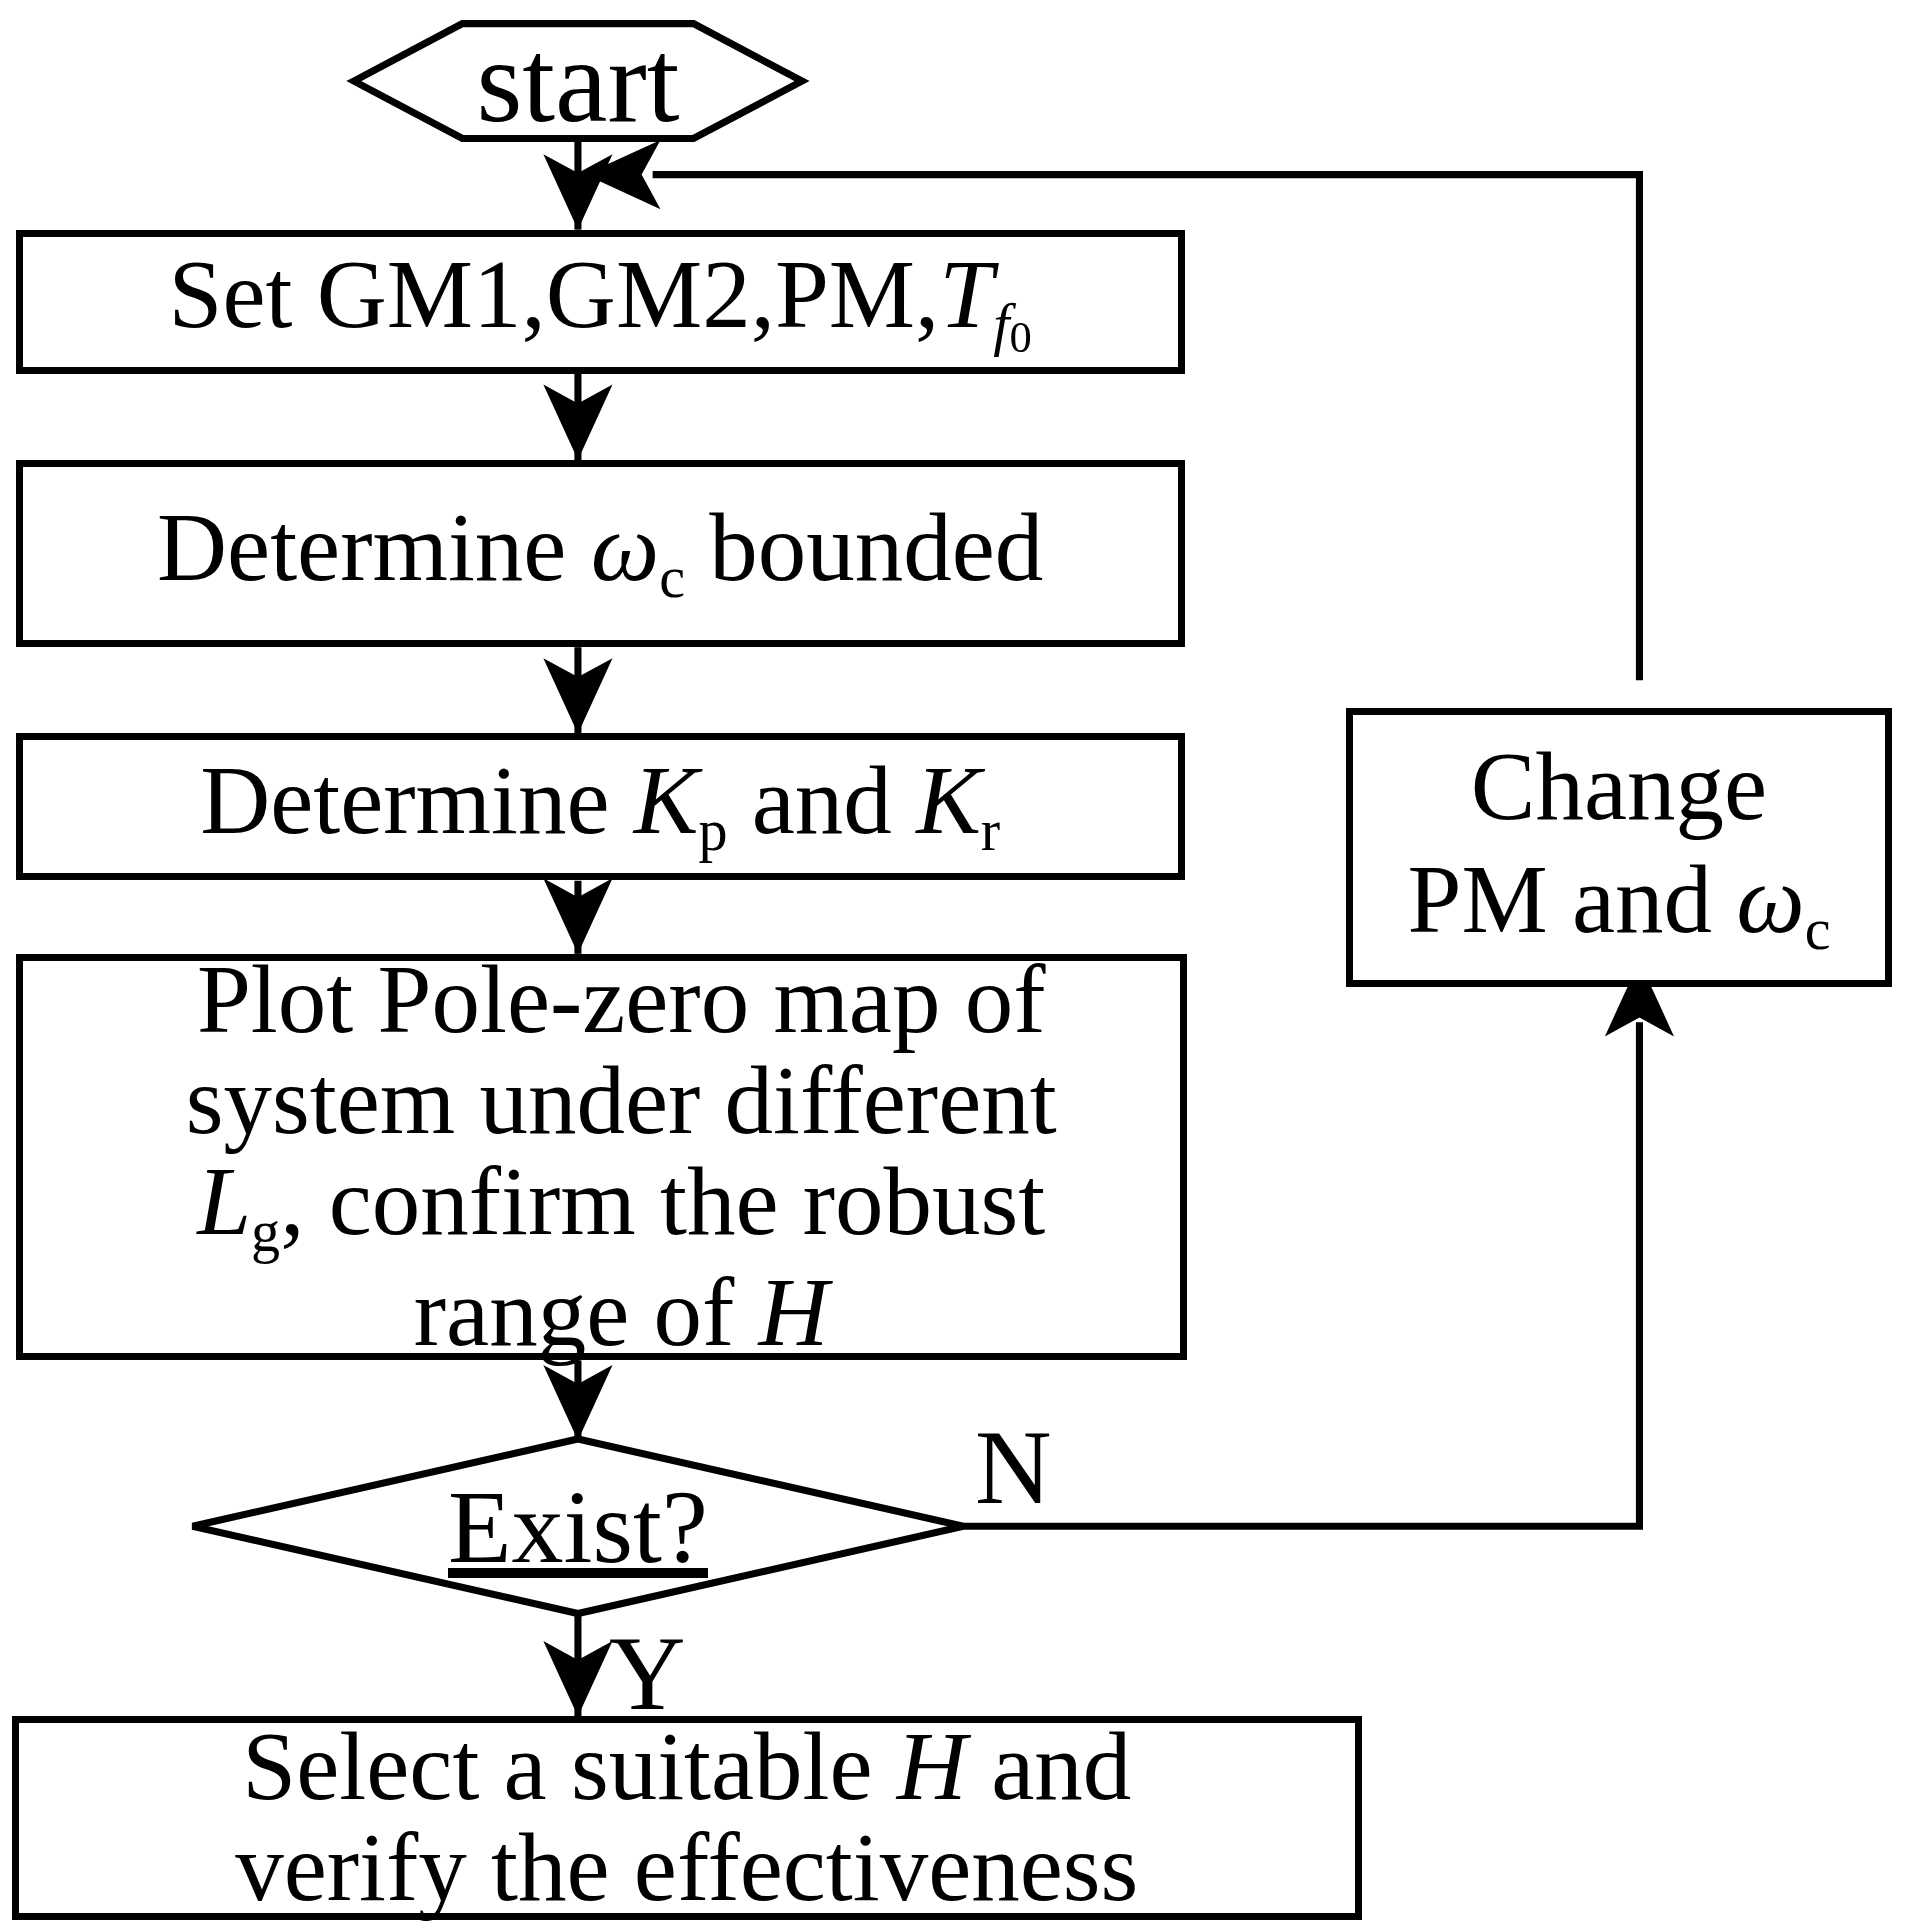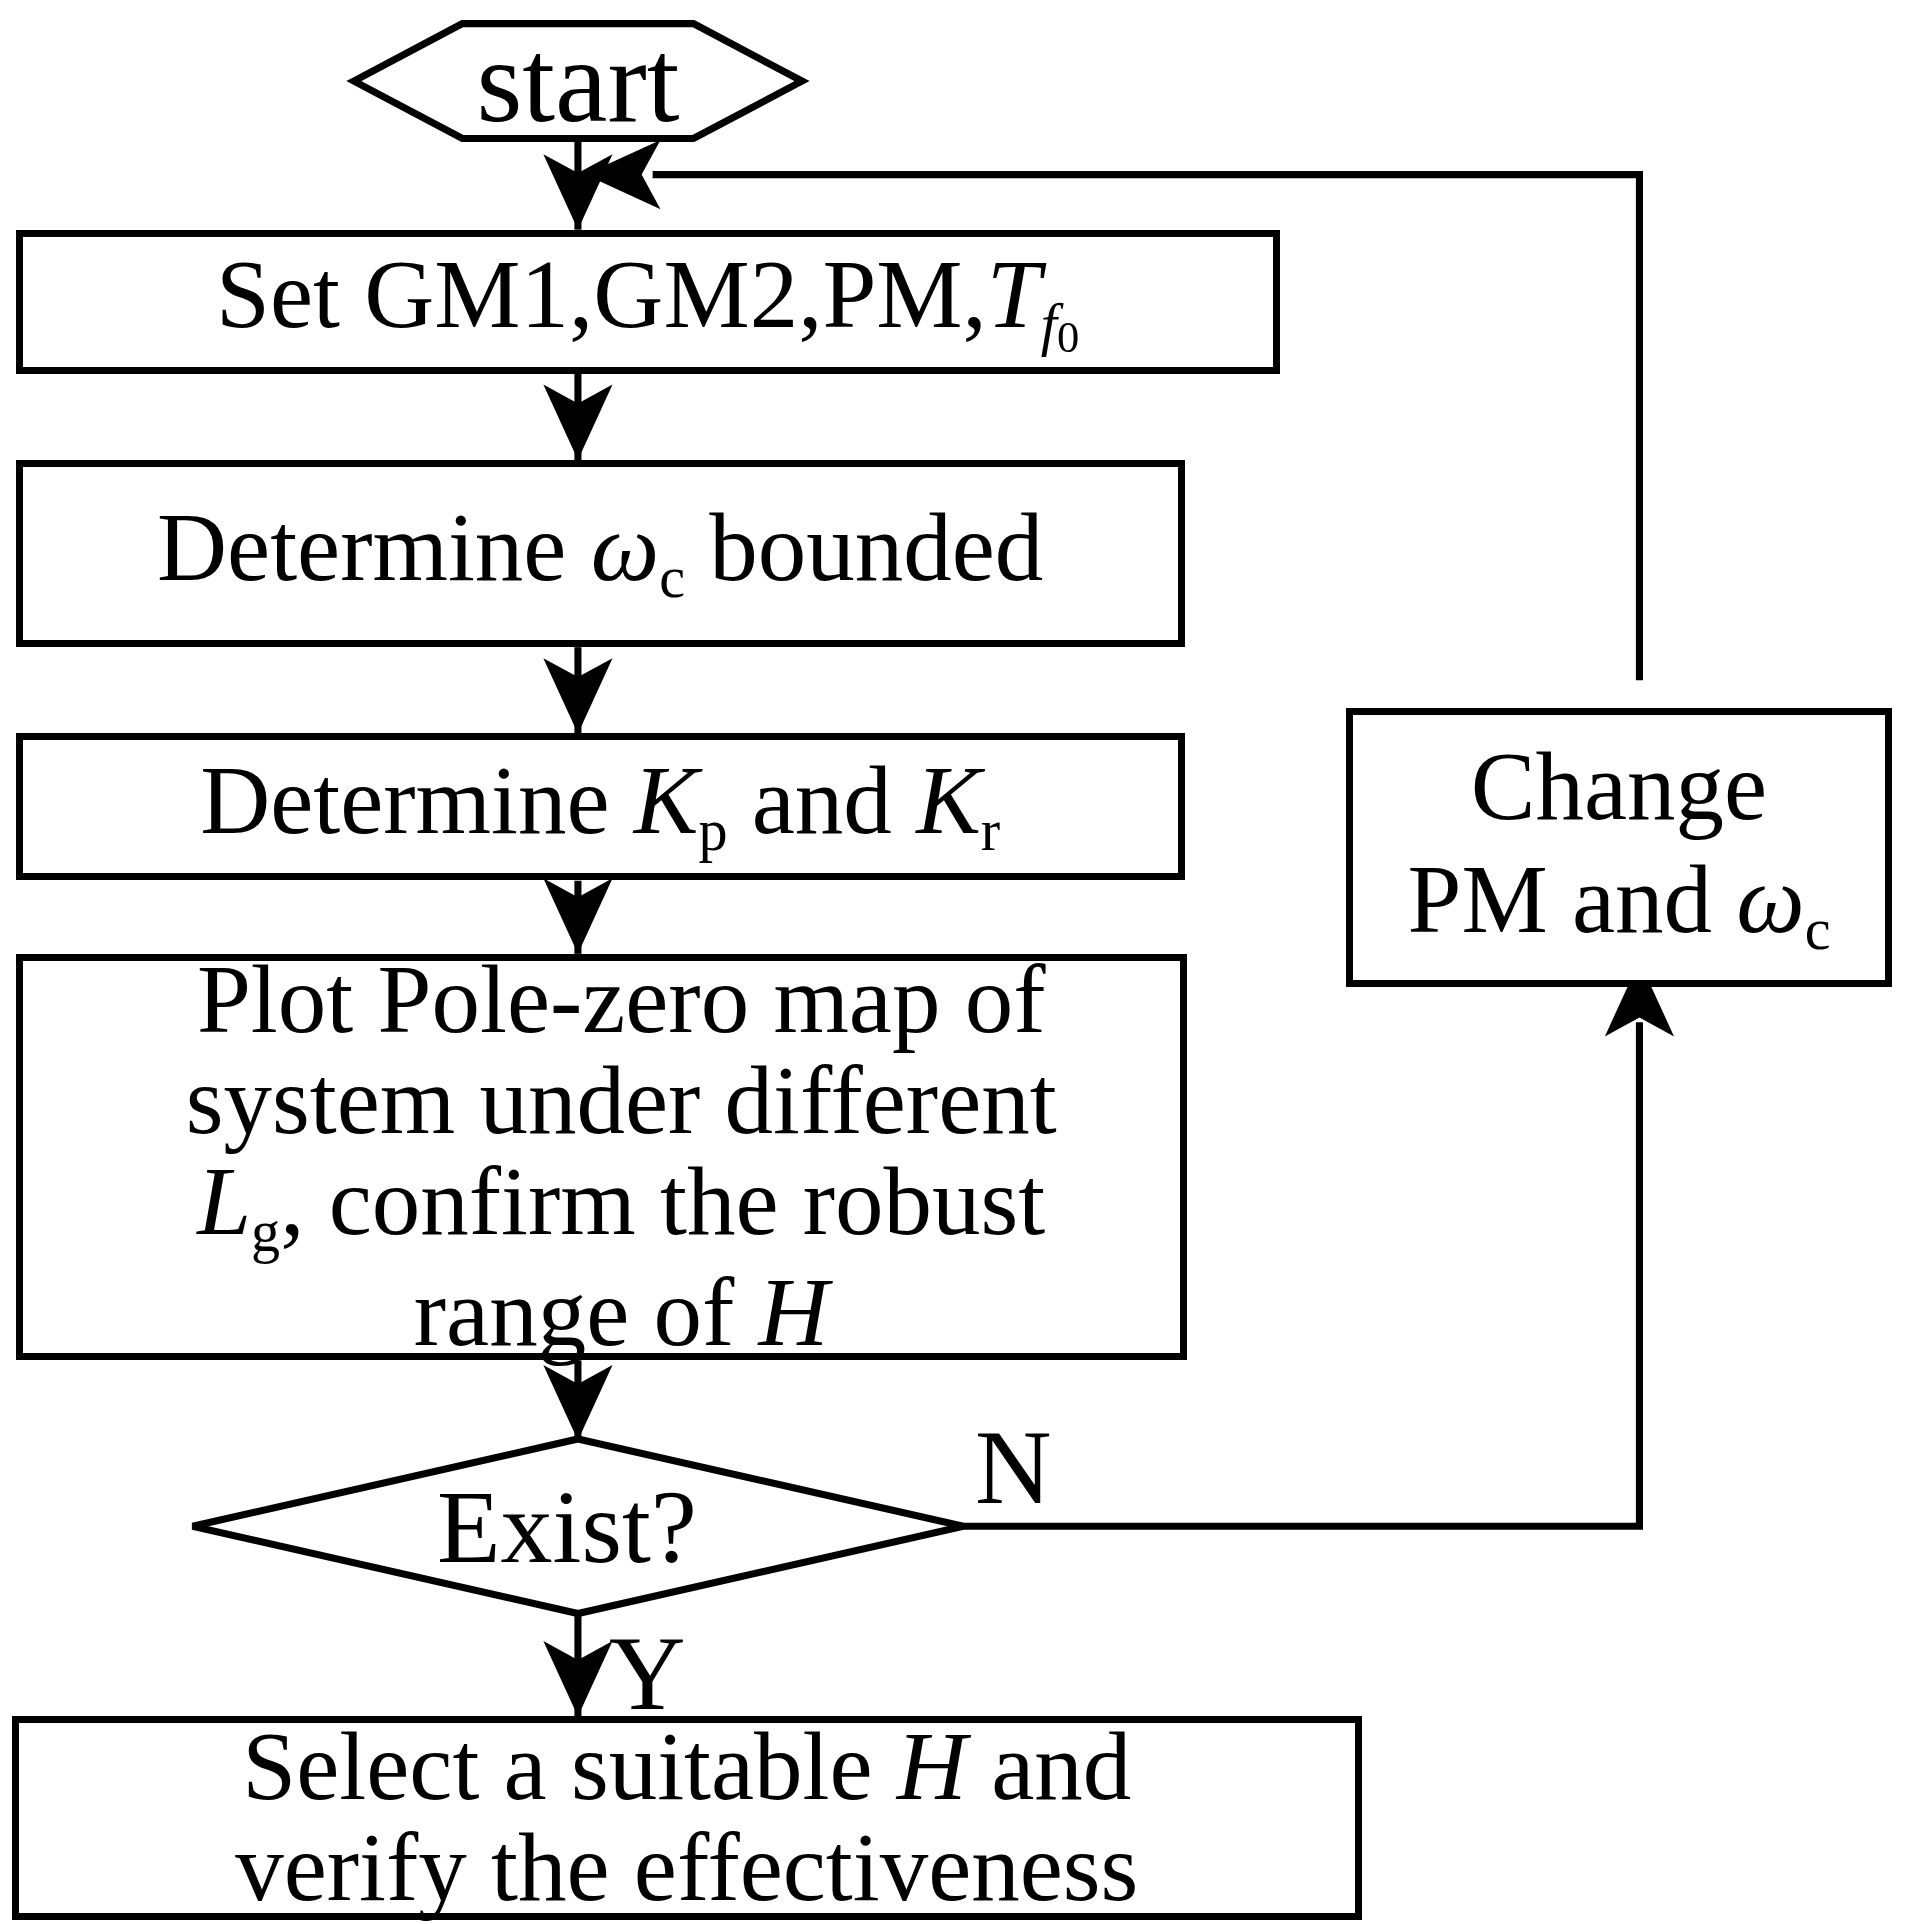--- a/index.html
+++ b/index.html
@@ -10,28 +10,28 @@
         display:flex;flex-direction:column;align-items:center;justify-content:center;
         text-align:center;z-index:2;font-size:97px;line-height:1.04;}
   .shape-label{position:absolute;display:flex;align-items:center;justify-content:center;
         text-align:center;z-index:3;background:transparent;}
   .tline{display:block;white-space:nowrap;}
   .seg-i{font-style:italic;}
   .seg-sub{font-size:60%;font-style:normal;vertical-align:-0.3em;}
   .seg-isub{font-size:60%;font-style:italic;vertical-align:-0.3em;}
   .seg-sub2{font-size:46%;font-style:normal;vertical-align:-0.55em;}
   .edge-label{position:absolute;z-index:3;font-size:106px;line-height:1;}
-  #node-set{left:15.7px;top:230px;width:1264px;height:144px;}
+  #node-set{left:15.7px;top:230px;width:1169px;height:144px;}
   #node-wc{left:15.7px;top:460px;width:1169px;height:187px;}
   #node-k{left:15.7px;top:733px;width:1169px;height:147px;}
   #node-plot{left:15.7px;top:954px;width:1171px;height:406px;padding-left:40px;}
   #node-select{left:11.8px;top:1716px;width:1350px;height:204px;}
   #node-change{left:1346px;top:708px;width:546px;height:279px;line-height:1.17;}
   #label-start{left:354px;top:24px;width:448px;height:115px;font-size:118px;}
-  #label-exist{left:182px;top:1439px;width:770px;height:175px;font-size:104px;}
+  #label-exist{left:193px;top:1439px;width:770px;height:175px;font-size:104px;text-decoration:underline;}
   #label-n{left:975px;top:1415px;}
   #label-y{left:609px;top:1621px;}
 </style>
 </head>
 <body>
 
 <div id="stage">
 
   <svg class="connectors" width="1906" height="1925" viewBox="0 0 2424 2448">
 

